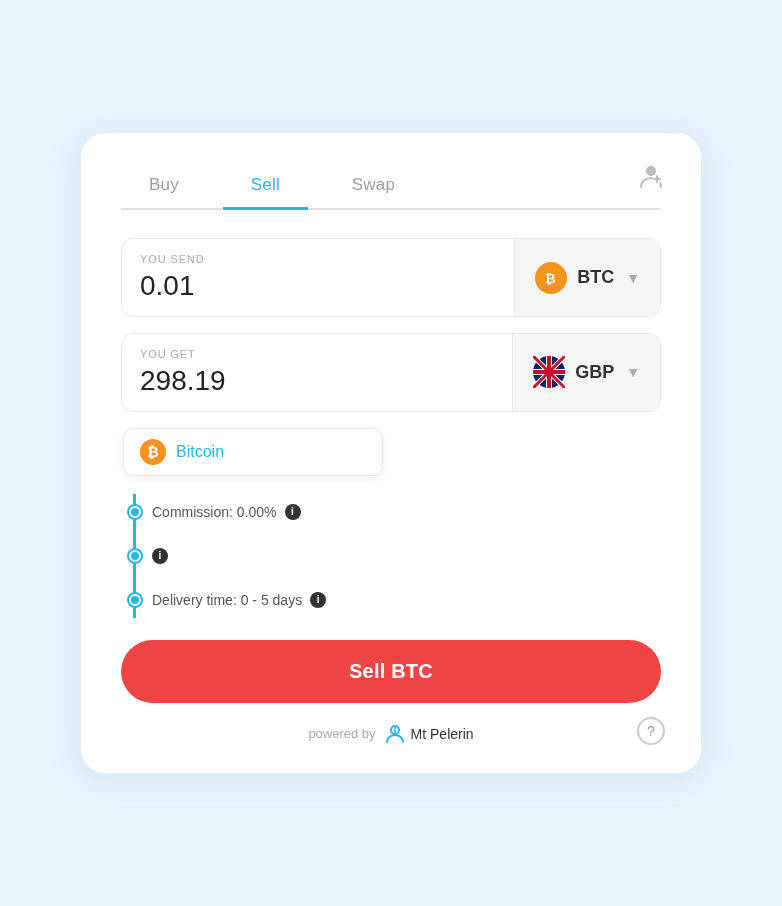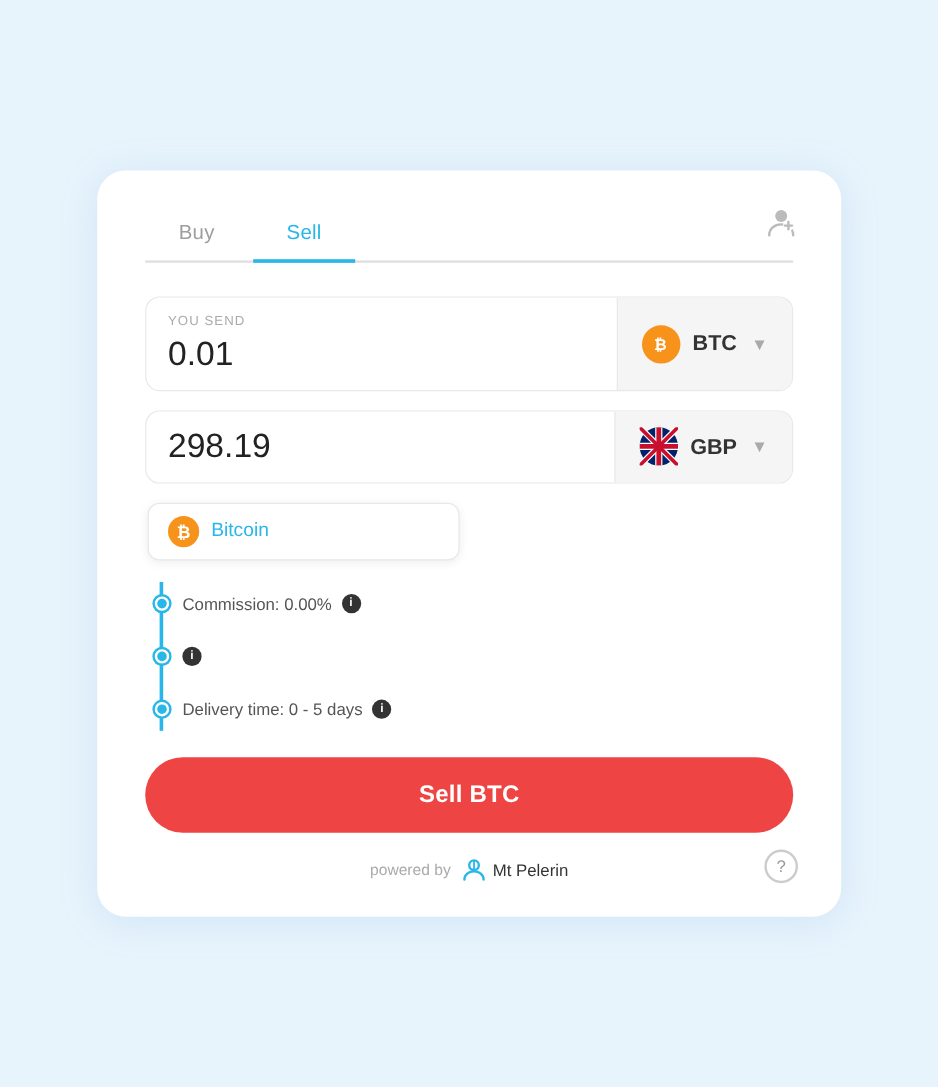--- a/index.html
+++ b/index.html
@@ -31,21 +31,21 @@
     .user-icon {
       width: 28px;
       height: 28px;
     }
     
     .tabs {
       display: flex;
       align-items: center;
       border-bottom: 2px solid #e0e0e0;
       margin-bottom: 28px;
-      gap: 4px;
+      gap: 16px;
     }
     .tab {
       padding: 10px 28px 12px 28px;
       font-size: 17px;
       color: #9e9e9e;
       cursor: pointer;
       border-bottom: 3px solid transparent;
       margin-bottom: -2px;
       font-weight: 400;
       letter-spacing: 0.01em;
@@ -266,20 +266,21 @@
       <path d="M4 26c0-5.5 4.5-9 10-9s10 3.5 10 9" stroke="#bbb" stroke-width="2" fill="none" stroke-linecap="round"></path>
       <circle cx="20" cy="18" r="4" fill="#fff" stroke="#fff" stroke-width="1"></circle>
       <path d="M17 18h6M20 15v6" stroke="#bbb" stroke-width="2" stroke-linecap="round"></path>
     </svg>
   </div>
 
   
   <div class="tabs">
     <div class="tab">Buy</div>
     <div class="tab active">Sell</div>
+    <div class="tab">Swap</div>
   </div>
 
   
   <div class="input-row">
     <div class="input-left">
       <div class="input-label">YOU SEND</div>
       <div class="input-value">0.01</div>
     </div>
     <div class="input-right">
       <div class="currency-icon btc">
@@ -288,20 +289,21 @@
         </svg>
       </div>
       <span class="currency-label">BTC</span>
       <span class="chevron">▼</span>
     </div>
   </div>
 
   
   <div class="input-row">
     <div class="input-left">
+      <div class="input-label">YOU GET</div>
       <div class="input-value">298.19</div>
     </div>
     <div class="input-right">
 
       <div class="currency-icon gbp">
         <svg width="32" height="32" viewBox="0 0 32 32">
           <circle cx="16" cy="16" r="16" fill="#012169"></circle>
           <line x1="0" y1="0" x2="32" y2="32" stroke="white" stroke-width="5"></line>
           <line x1="32" y1="0" x2="0" y2="32" stroke="white" stroke-width="5"></line>
           <line x1="16" y1="0" x2="16" y2="32" stroke="white" stroke-width="6"></line>

